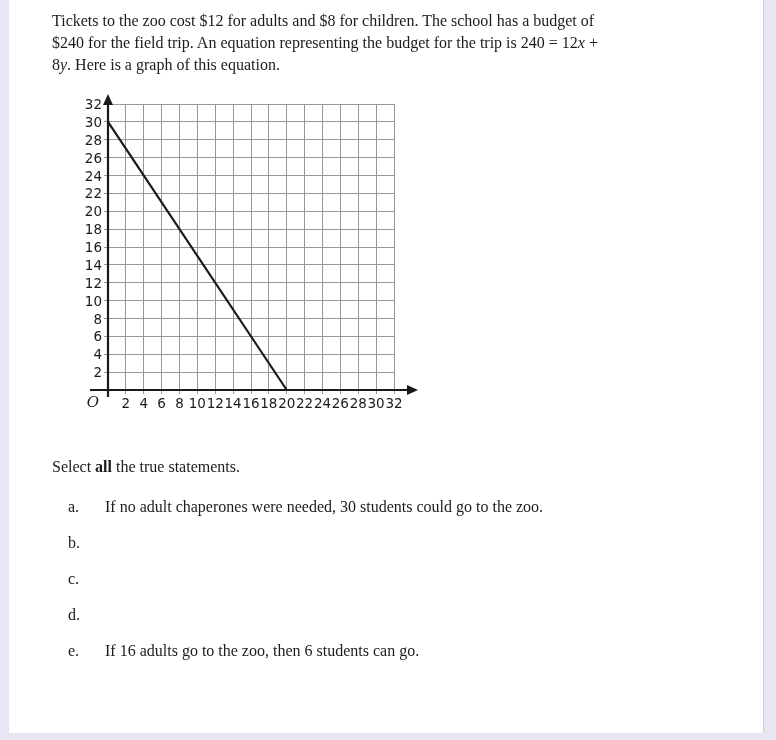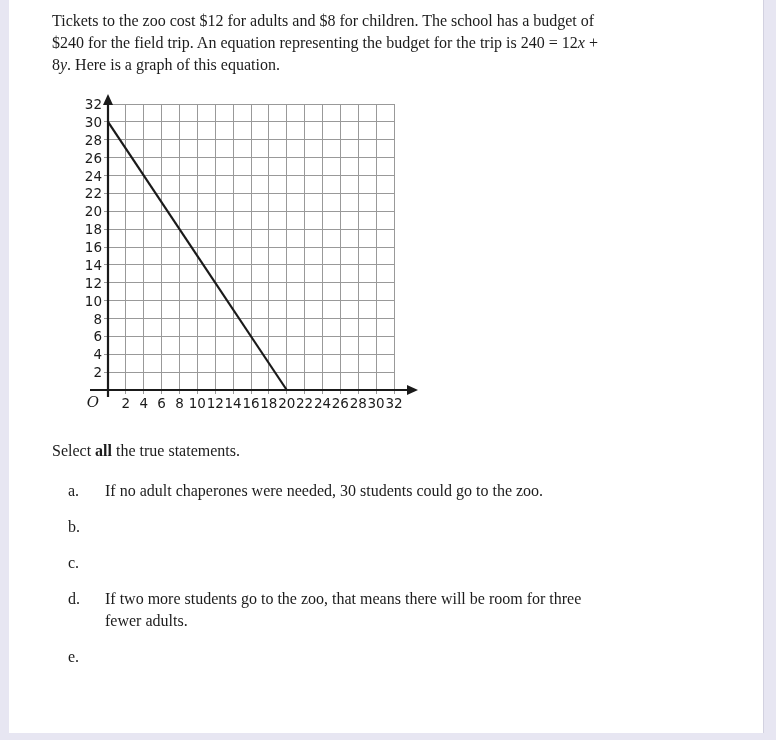--- a/index.html
+++ b/index.html
@@ -23,21 +23,21 @@
   .content{position:absolute;left:0;top:0;width:664px;box-sizing:border-box;padding:10px 56px 0 52px;}
   .problem{font-size:16px;line-height:22px;max-width:658px;margin:0;}
   .problem .italic{font-style:italic;}
   .graph-wrap{margin:16px 0 0 8px;}
   svg text{font-family:"DejaVu Sans", sans-serif;font-size:13.5px;fill:#1a1a1a;}
   svg text.origin{font-family:"DejaVu Serif", serif;font-style:italic;font-size:15px;}
   svg line.grid{stroke:var(--grid);stroke-width:1;shape-rendering:crispEdges;}
   svg line.axis{stroke:var(--axis);stroke-width:2.2;}
   svg polygon.axis-fill{fill:var(--axis);}
   svg line.series{stroke:var(--axis);stroke-width:2.2;}
-  .prompt{margin-top:20px;font-size:16px;line-height:22px;}
+  .prompt{margin-top:36px;font-size:16px;line-height:22px;}
   .prompt .bold{font-weight:bold;}
   .options{margin-top:18px;}
   .option{display:flex;margin-bottom:14px;font-size:16px;line-height:22px;cursor:default;}
   .option .letter{flex:0 0 auto;width:37px;margin-left:16px;}
   .option .text{max-width:592px;}
 </style>
 </head>
 <body>
 
 <div class="edge-left"></div>
@@ -134,21 +134,21 @@
   <div class="option">
     <span class="letter">b.</span>
   </div>
 
   <div class="option">
     <span class="letter">c.</span>
   </div>
 
   <div class="option">
     <span class="letter">d.</span>
-    <span class="text">If two more students go to the zoo, that means there will be room for three fewer adults.</span>
   </div>
 
   <div class="option">
     <span class="letter">e.</span>
+    <span class="text">If 16 adults go to the zoo, then 6 students can go.</span>
   </div>
 </div>
 
 </div>
 
 </body></html>

